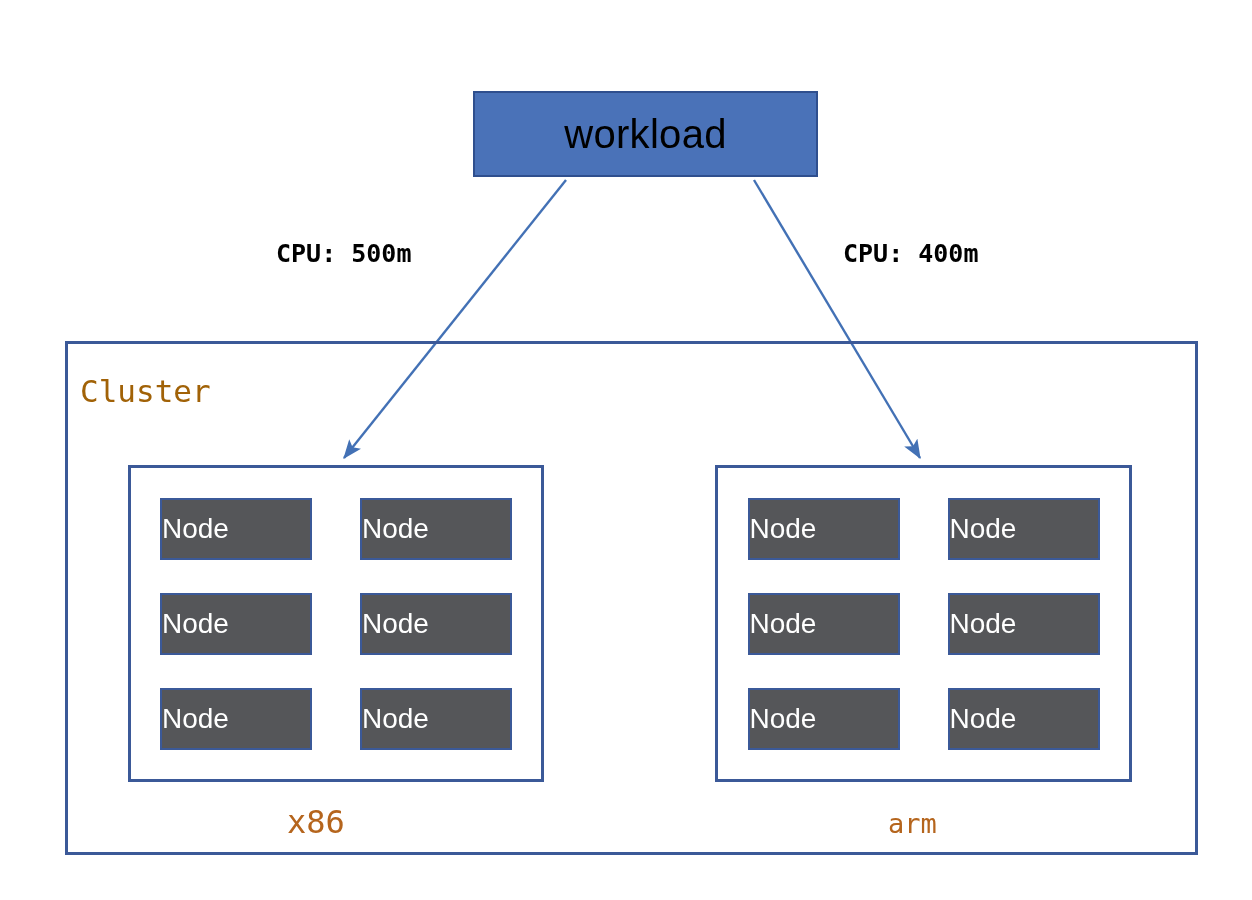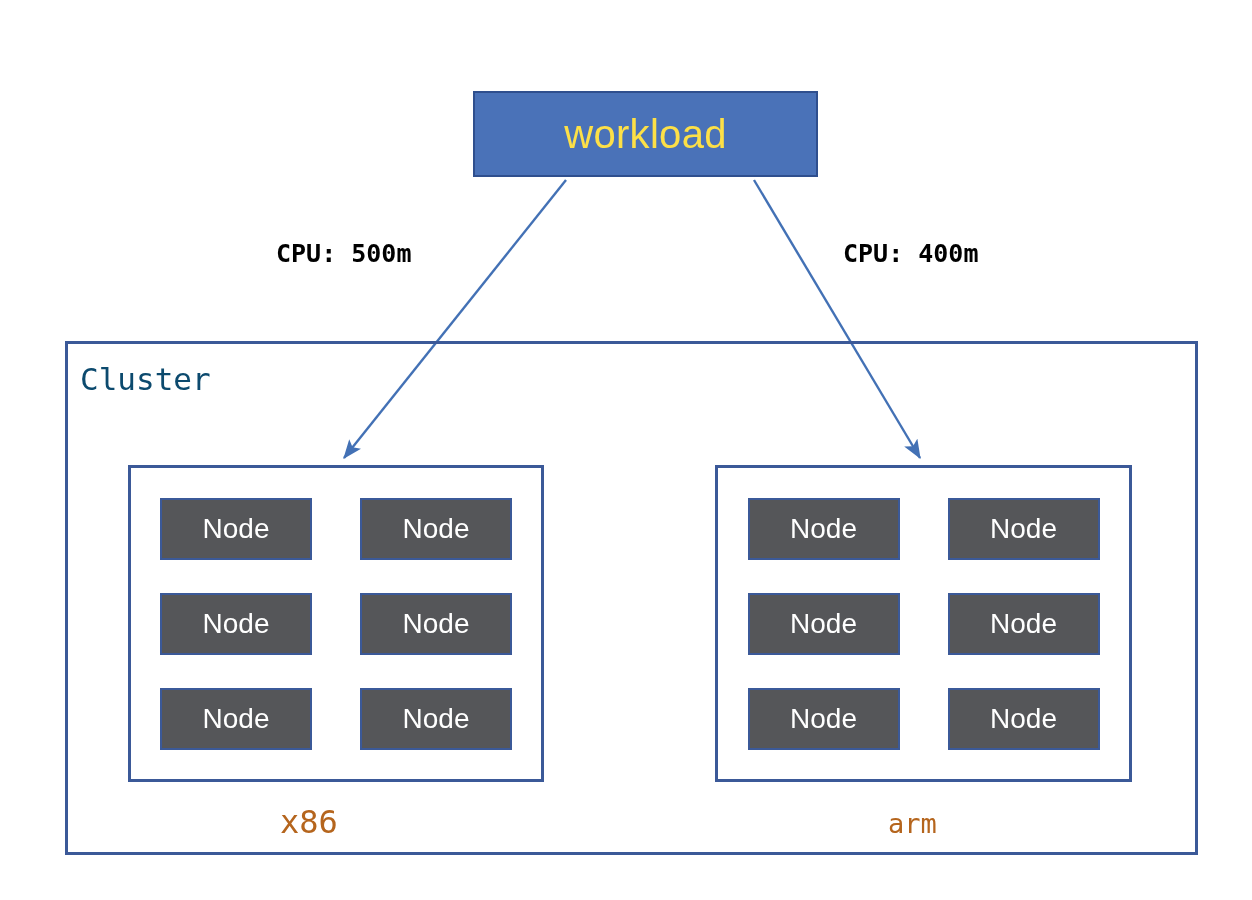--- a/index.html
+++ b/index.html
@@ -34,21 +34,21 @@
     width: 345px;
     height: 86px;
     box-sizing: border-box;
     background: #4a72b8;
     border: 2px solid #2f4f8e;
     display: flex;
     align-items: center;
     justify-content: center;
   }
   .workload-label {
-    color: #fde047;
+    color: #000000;
     font-family: "Liberation Sans", sans-serif;
     font-size: 40px;
     font-weight: 400;
     line-height: 1;
     letter-spacing: 0.3px;
   }
 
   
   .edge-label {
     position: absolute;
@@ -69,22 +69,22 @@
     top: 341px;
     width: 1133px;
     height: 514px;
     box-sizing: border-box;
     background: transparent;
     border: 3px solid #3b5998;
   }
   .cluster-title {
     position: absolute;
     left: 80px;
-    top: 364px;
-    color: #0c4a6e;
+    top: 376px;
+    color: #a16207;
     font-family: "DejaVu Sans Mono", monospace;
     font-size: 31px;
     font-weight: 400;
     line-height: 1;
     white-space: pre;
   }
 
   
   .arch-group {
     position: absolute;
@@ -108,38 +108,37 @@
     align-content: center;
     column-gap: 48px;
     row-gap: 33px;
   }
   .node-box {
     box-sizing: border-box;
     background: #555659;
     border: 2px solid #3b5998;
     display: flex;
     align-items: center;
-    justify-content: center;
   }
   .node-label {
     color: #ffffff;
     font-family: "Liberation Sans", sans-serif;
     font-size: 28px;
     line-height: 1;
   }
 
   
   .arch-caption {
     position: absolute;
     color: #b5651d;
     font-family: "DejaVu Sans Mono", monospace;
     line-height: 1;
     white-space: pre;
   }
-  .arch-caption.x86 { left: 280px; top: 806px; font-size: 32px; }
+  .arch-caption.x86 { left: 287px; top: 806px; font-size: 32px; }
   .arch-caption.arm { left: 888px; top: 810px; font-size: 27px; }
 </style>
 </head>
 <body>
 
 <div id="canvas">
 
   <svg id="edges" viewBox="0 0 1252 900" width="1252" height="900">
     <defs>
       <marker id="arrowhead" markerWidth="9" markerHeight="9" refX="7.5" refY="3.2" orient="auto" markerUnits="strokeWidth">

